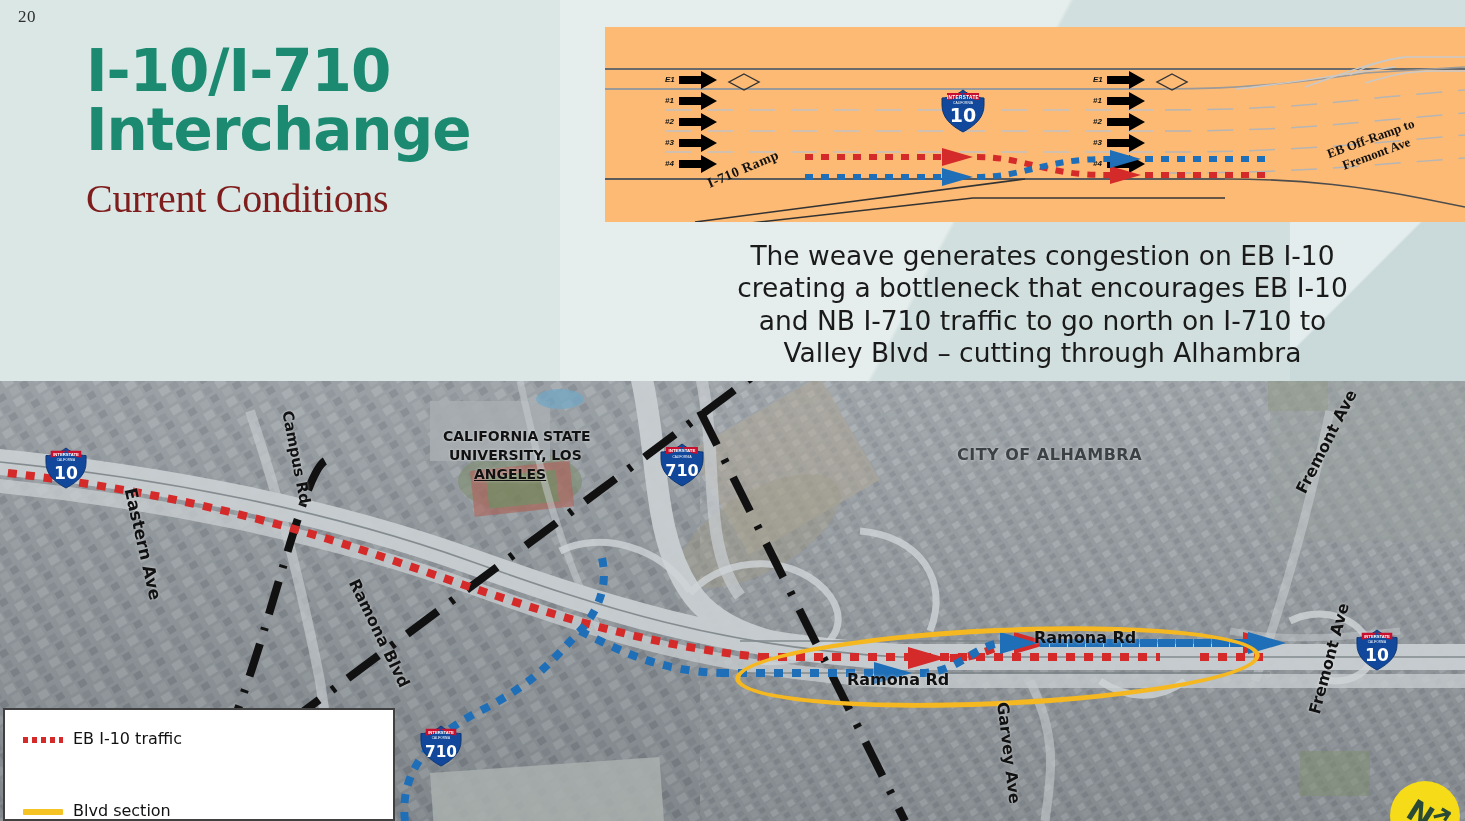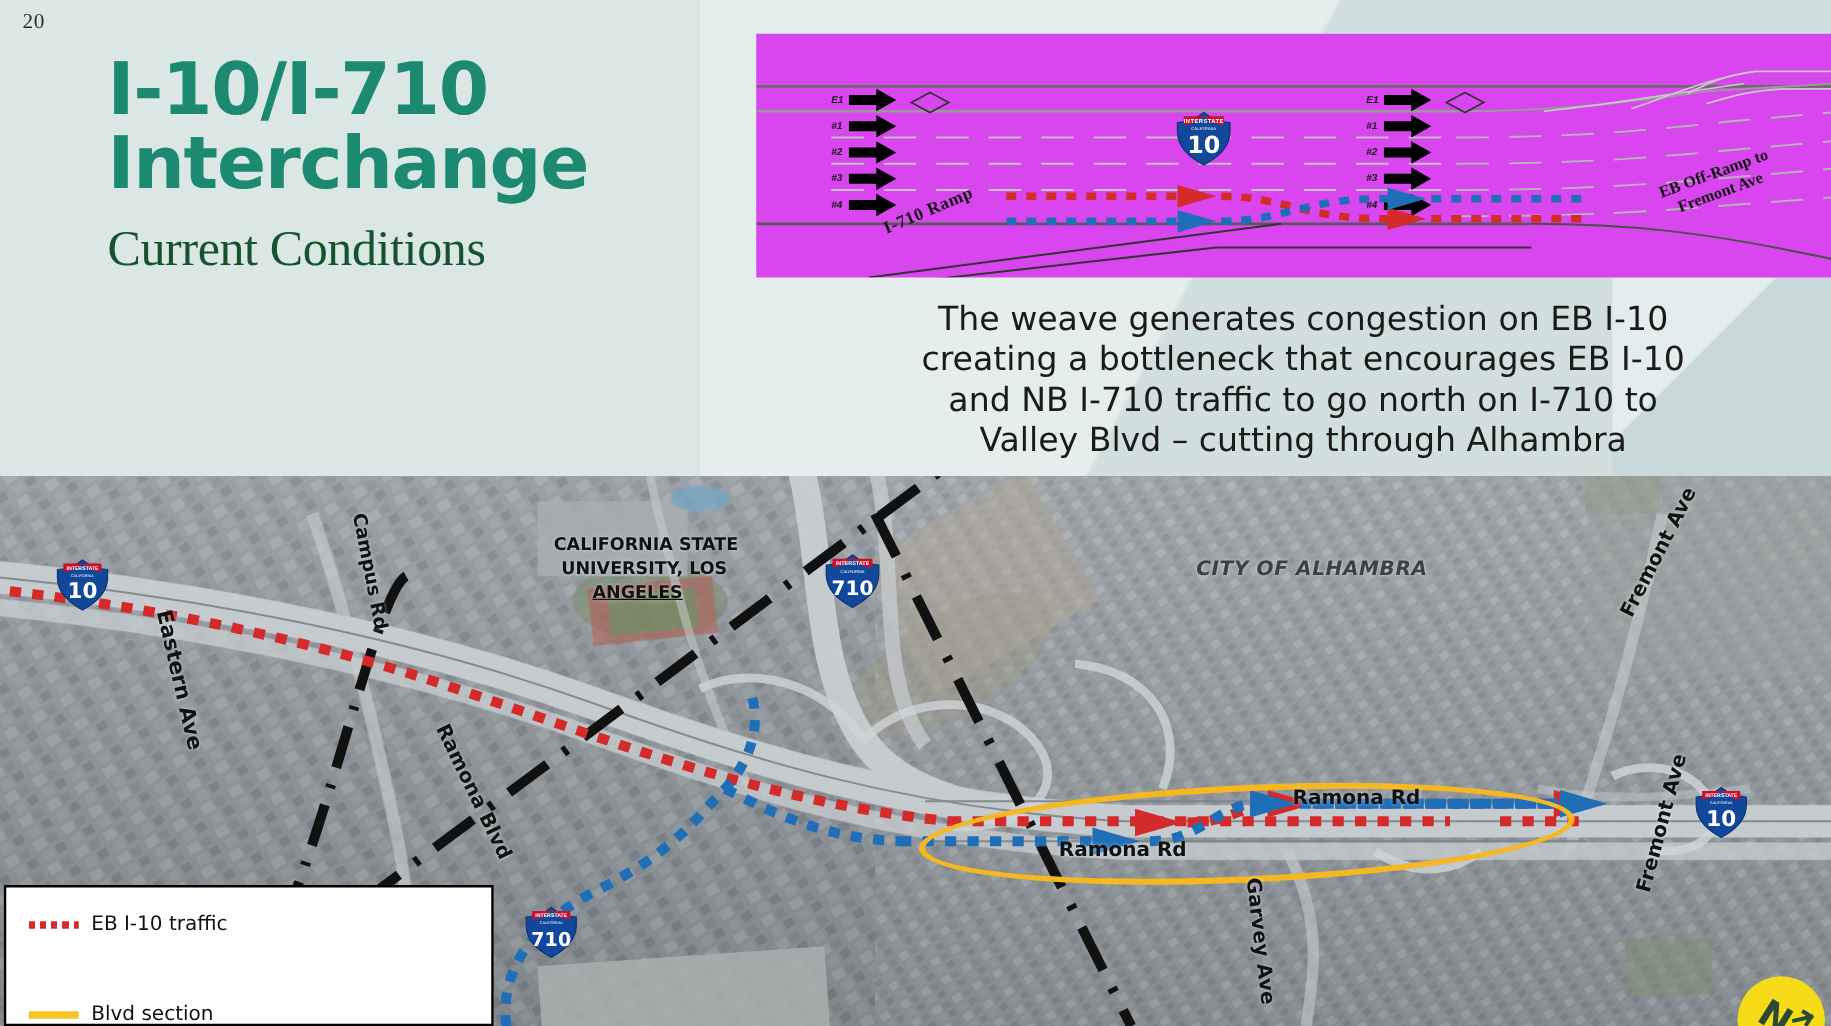--- a/index.html
+++ b/index.html
@@ -28,39 +28,39 @@
     position:absolute; left:18px; top:7px; font-family:"Liberation Serif", serif;
     font-size:17px; color:#2d2d2d; letter-spacing:.5px;
   }
 
   #title-block{ position:absolute; left:86px; top:42px; width:520px; }
   .t-main{
     font-family:"DejaVu Sans", sans-serif; font-weight:bold; color:#1b8a70;
     font-size:58px; line-height:1.02; letter-spacing:-1px;
   }
   .t-sub{
-    font-family:"Liberation Serif", serif; color:#14532d;
+    font-family:"Liberation Serif", serif; color:#7f1d1d;
     font-size:40px; line-height:1.25; margin-top:14px; letter-spacing:-.3px;
   }
   .t-sub2{
     font-family:"Liberation Serif", serif; color:#e5332b;
     font-size:40px; line-height:1.25; letter-spacing:-.3px;
   }
 
   #caption{
     position:absolute; left:735px; top:240px; width:615px;
     text-align:center; color:#1a1a1a;
     font-family:"DejaVu Sans", sans-serif; font-size:26.5px; line-height:1.22;
   }
   #caption div{ white-space:nowrap; }
 
   
   #schematic{
     position:absolute; left:605px; top:27px; width:860px; height:195px;
-    background:#d946ef; overflow:hidden;
+    background:#fdba74; overflow:hidden;
   }
   .lane-lbl{
     position:absolute; font-family:"Liberation Sans",sans-serif; font-size:8px;
     color:#111; font-weight:bold; font-style:italic;
   }
   .arrow-svg{ position:absolute; }
   .diamond-outline{ position:absolute; }
 
   #ramp-label{
     position:absolute; left:100px; top:150px;
@@ -84,25 +84,25 @@
     position:absolute; left:0; top:381px; width:1465px; height:440px;
     overflow:hidden; background:#8e9499;
   }
   #map-img{ position:absolute; inset:0; }
 
   .maplabel{
     position:absolute; color:#111; font-family:"DejaVu Sans", sans-serif;
     font-weight:bold; white-space:nowrap;
     text-shadow:0 0 3px rgba(255,255,255,.55);
   }
-  .maplabel.light{ color:#3b4145;font-style:italic; }
+  .maplabel.light{ color:#3b4145; }
 
   #legend{
     position:absolute; left:3px; top:327px; width:392px; height:113px;
-    background:#fff; border:2px solid #000000;
+    background:#fff; border:2px solid #404040;
   }
   .legend-row{ position:absolute; left:0; width:100%; height:36px; }
   .legend-text{
     position:absolute; left:68px; top:7px; font-family:"DejaVu Sans",sans-serif;
     font-size:16px; color:#111;
   }
   .legend-swatch{ position:absolute; left:18px; top:15px; width:40px; height:6px; }
   .sw-red{ background:repeating-linear-gradient(to right,#d42a2a 0,#d42a2a 5px,transparent 5px,transparent 9px); }
   .sw-blue{ background:repeating-linear-gradient(to right,#1f6fb8 0,#1f6fb8 5px,transparent 5px,transparent 9px); }
   .sw-yellow{ background:#f5c324; height:6px; border-radius:1px; }

